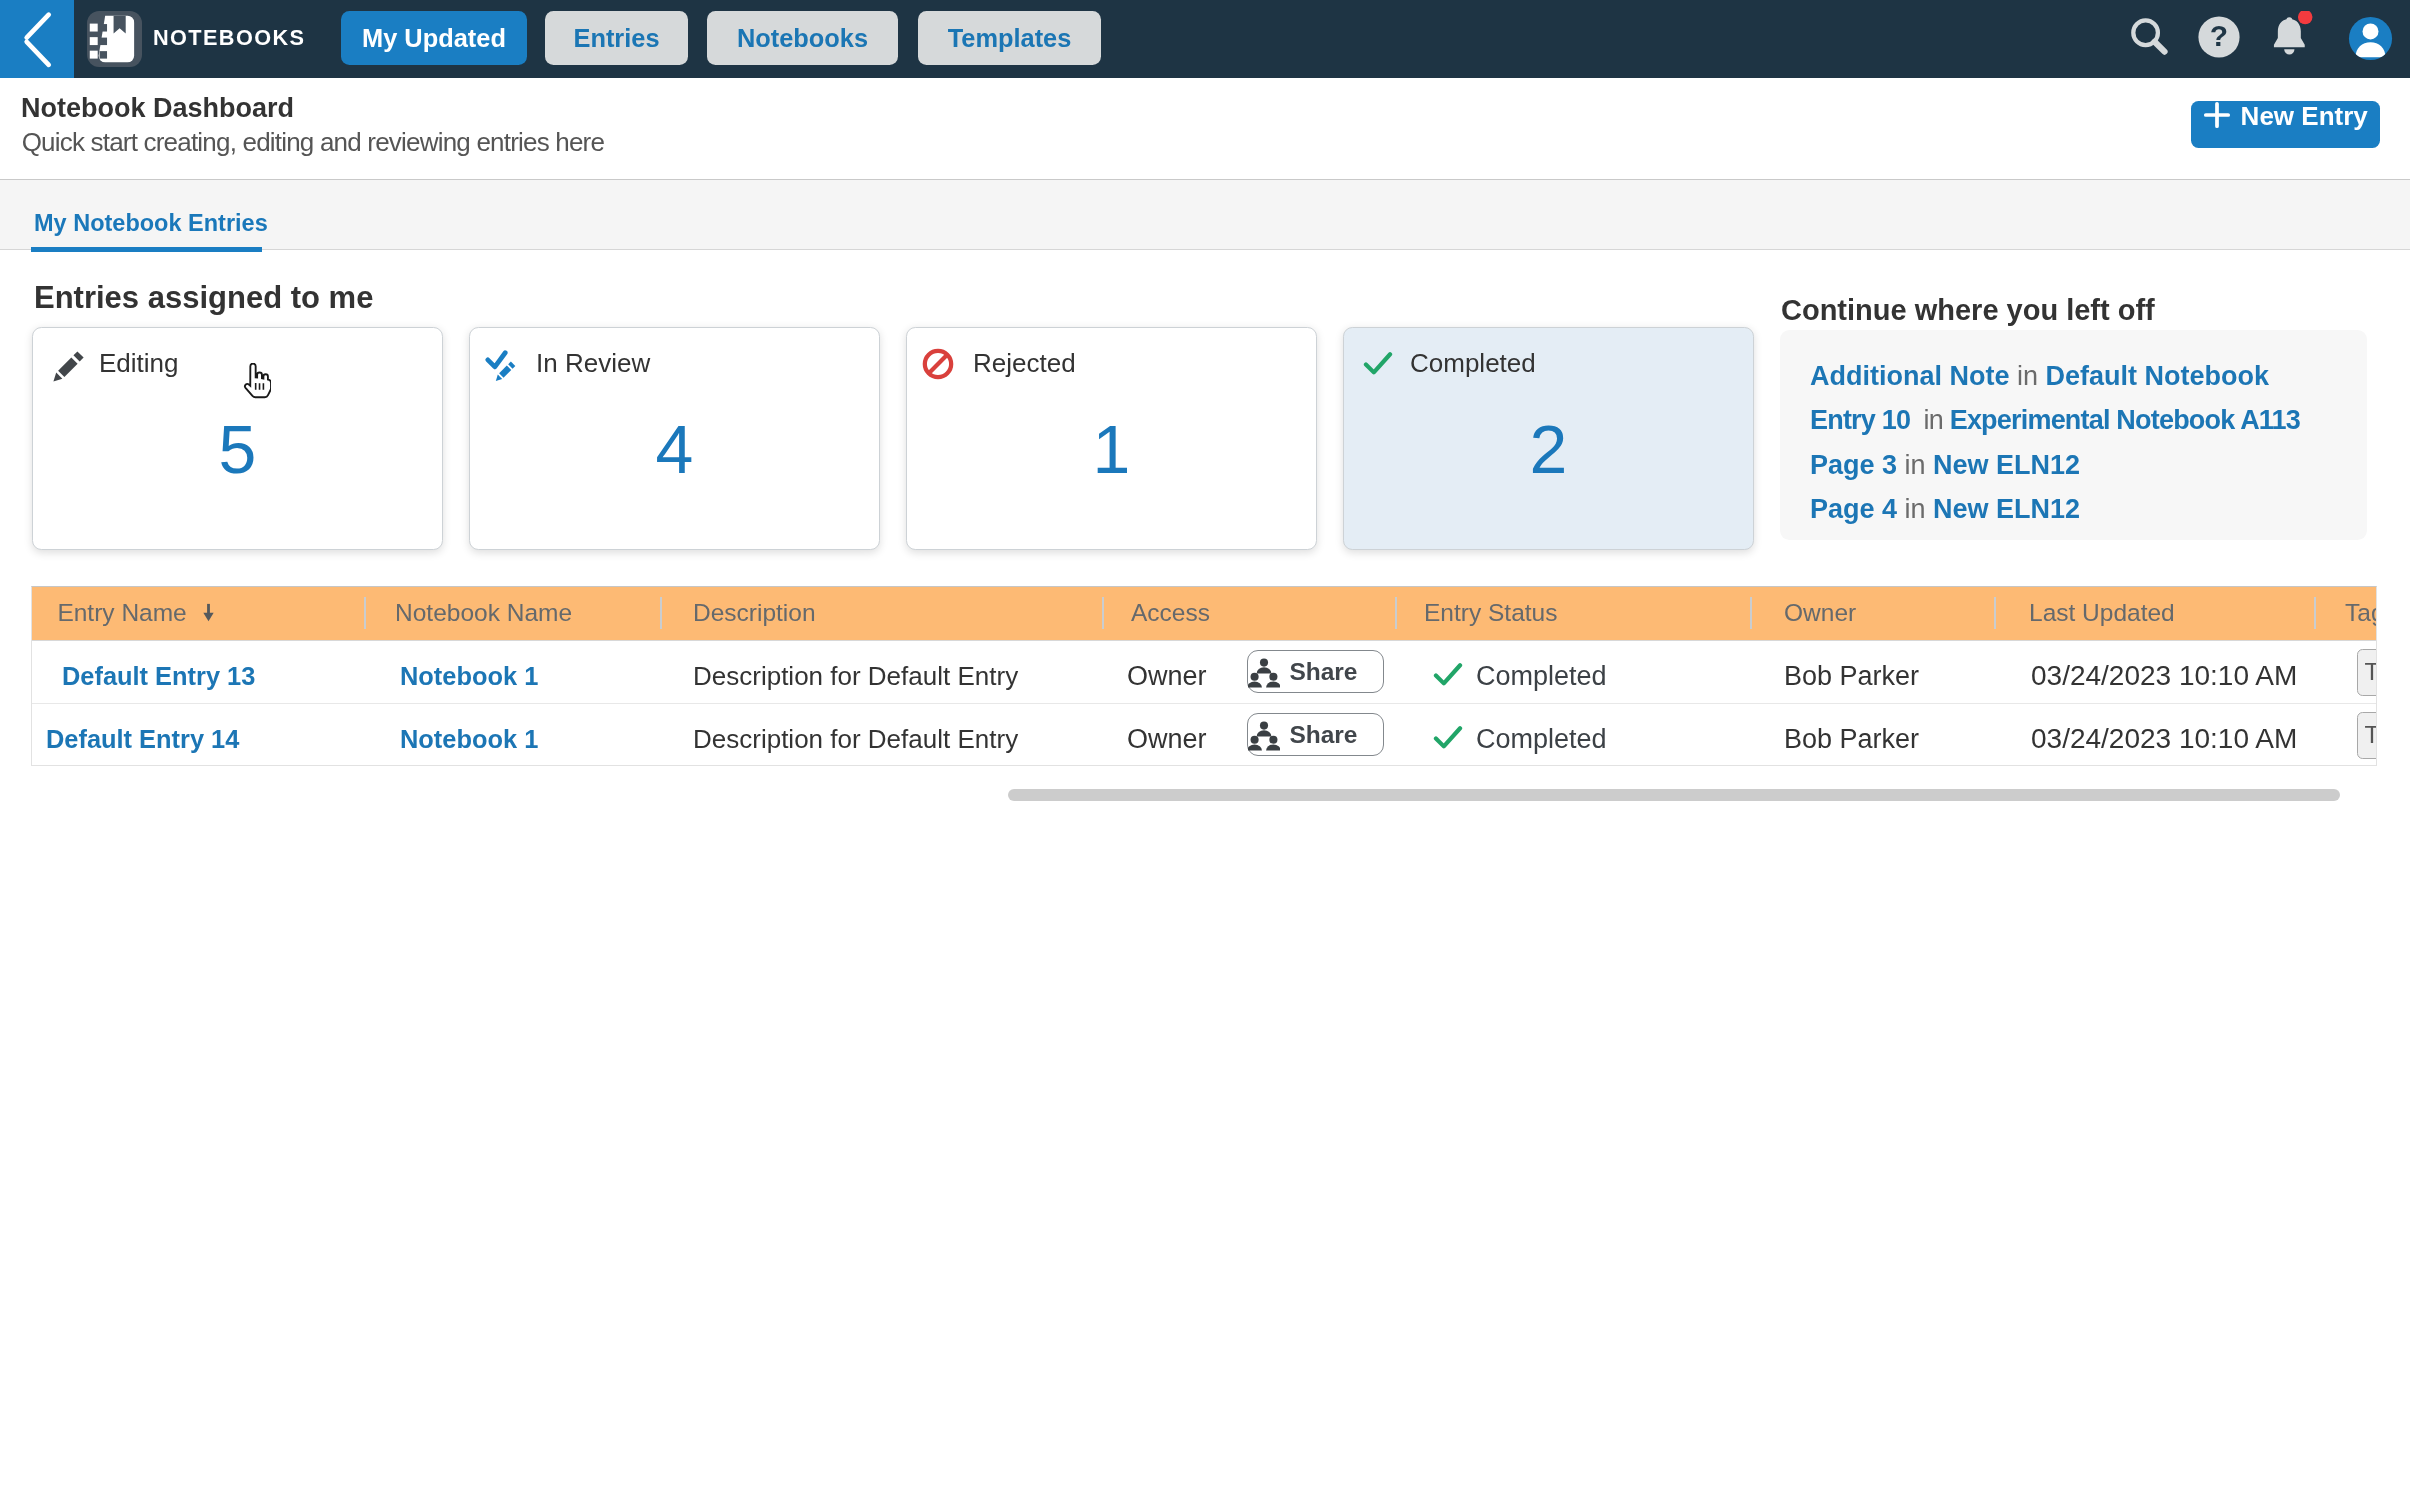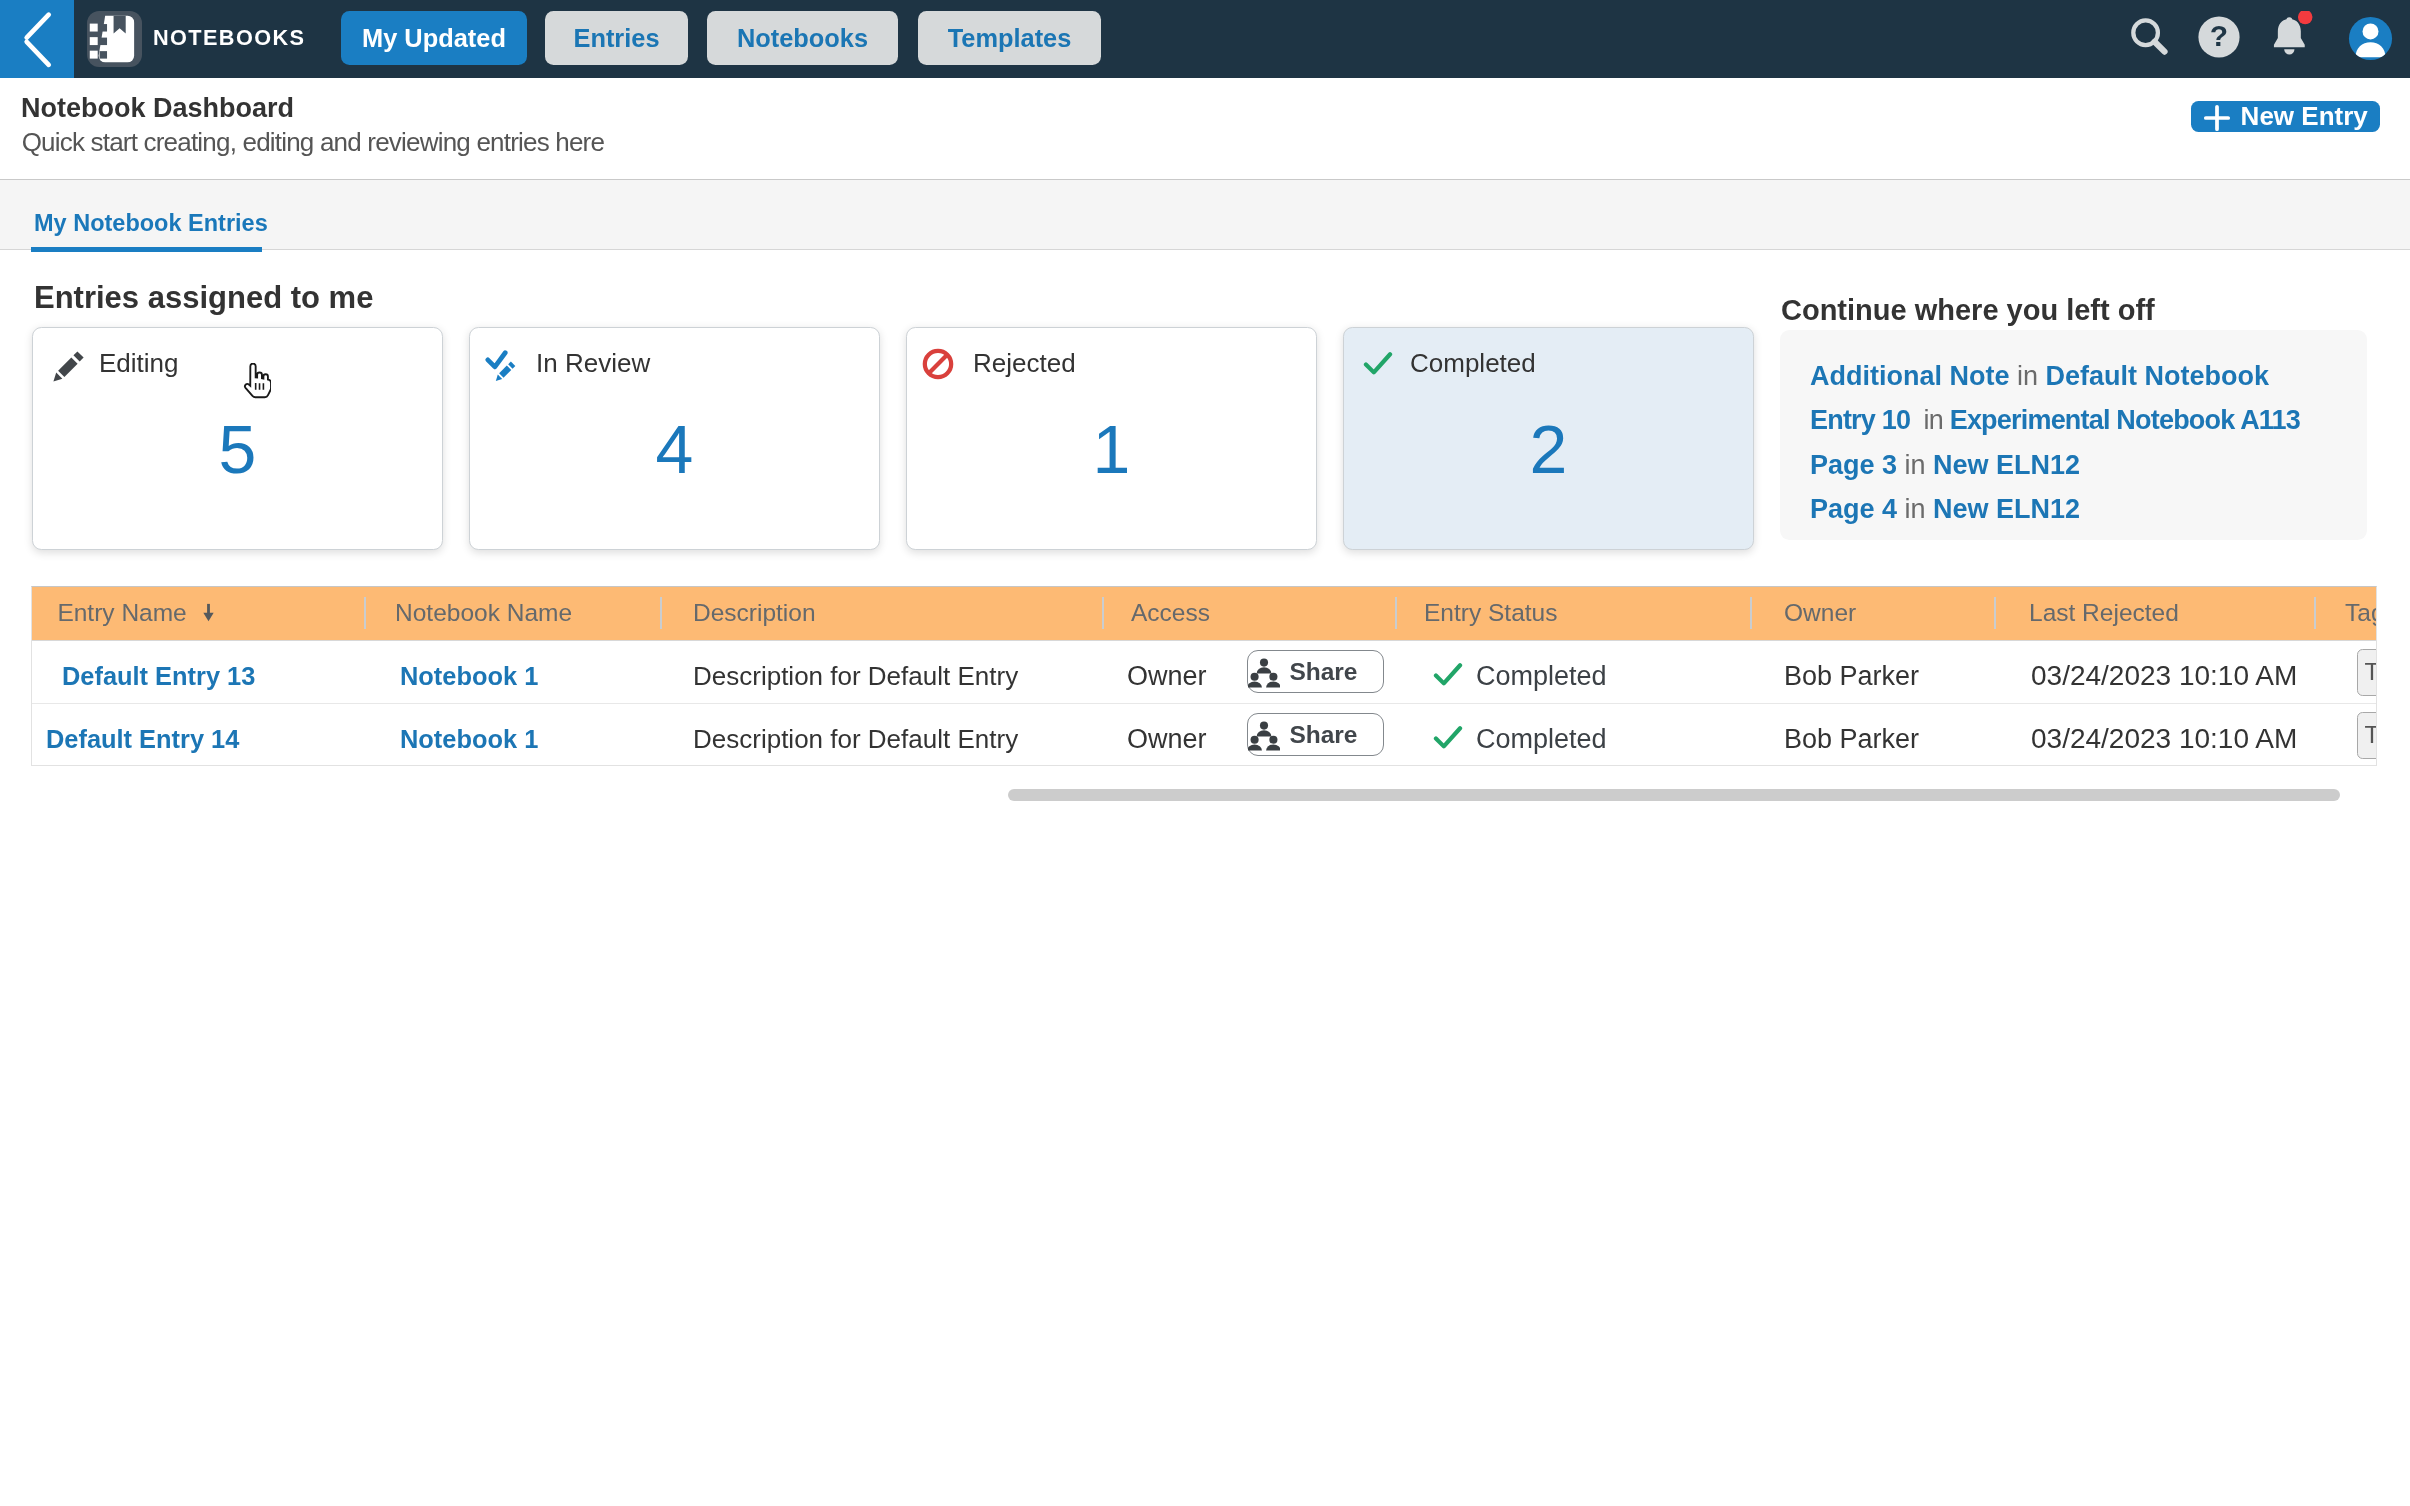--- a/index.html
+++ b/index.html
@@ -11,22 +11,22 @@
   .backbtn{position:absolute;left:0;top:0;width:74px;height:78px;background:#1a7ec3}
   .nbicon{position:absolute;left:87px;top:11.3px;width:55px;height:56px;background:#47535f;border-radius:12.2px}
   .brand{left:153px;top:38px;font-size:21.7px;font-weight:bold;color:#fff;letter-spacing:1.4px;white-space:nowrap}
   .navbtn{position:absolute;top:11.3px;height:54px;border-radius:8.5px;font-size:25.4px;font-weight:bold;
     display:flex;align-items:center;justify-content:center;white-space:nowrap}
   .navbtn.active{background:#1a7ec3;color:#fff}
   .navbtn.idle{background:#d6d9da;color:#1b76b4}
   
   .h1{left:21px;top:108px;font-size:27px;font-weight:bold;color:#333;white-space:nowrap}
   .sub{left:21.7px;top:142px;font-size:26px;letter-spacing:-0.8px;color:#555;white-space:nowrap}
-  .newentry{position:absolute;left:2191px;top:101px;width:189px;height:31px;border-radius:7.5px;background:#1a7ec3;
-    display:flex;align-items:flex-end;justify-content:center;color:#fff;font-size:26px;font-weight:600;gap:9.4px}
+  .newentry{position:absolute;left:2191px;top:101px;width:189px;height:47px;border-radius:7.5px;background:#1a7ec3;
+    display:flex;align-items:flex-start;justify-content:center;color:#fff;font-size:26px;font-weight:600;gap:9.4px}
   
   .tabbar{position:absolute;left:0;top:179px;width:2411px;height:69px;background:#f5f5f5;
     border-top:1.9px solid #c9c9c9;border-bottom:0.9px solid #d6d6d6}
   .tabtext{left:34px;top:223px;font-size:23.5px;font-weight:600;color:#1a78ba;white-space:nowrap}
   .tabline{position:absolute;left:31px;top:247px;width:231px;height:4.7px;background:#1a7ec3}
   
   .sechead{font-size:31px;font-weight:bold;color:#333;white-space:nowrap}
   
   .card{position:absolute;top:327px;width:411px;height:223px;background:#fff;border:1.9px solid #cdd2d6;
     border-radius:9.4px;box-sizing:border-box;box-shadow:0 2.8px 8.5px rgba(0,0,0,0.13)}
@@ -179,21 +179,21 @@
     <div class="th" style="left:25.4px">Entry Name</div>
     <svg class="abs" style="left:167px;top:15px" width="19" height="22.6" viewBox="0 0 20 24">
       <path d="M10 2 V14" stroke="#55595c" stroke-width="3"></path>
       <path d="M4.5 11.5 L10 20.5 L15.5 11.5 Z" stroke="none" fill="#55595c"></path>
     </svg>
     <div class="th" style="left:363px">Notebook Name</div>
     <div class="th" style="left:661px">Description</div>
     <div class="th" style="left:1099px">Access</div>
     <div class="th" style="left:1392px">Entry Status</div>
     <div class="th" style="left:1752px">Owner</div>
-    <div class="th" style="left:1997px">Last Rejected</div>
+    <div class="th" style="left:1997px">Last Updated</div>
     <div class="th" style="left:2313px">Tag(s)</div>
     <div class="sep" style="left:332px"></div>
     <div class="sep" style="left:628px"></div>
     <div class="sep" style="left:1070px"></div>
     <div class="sep" style="left:1363px"></div>
     <div class="sep" style="left:1718px"></div>
     <div class="sep" style="left:1962px"></div>
     <div class="sep" style="left:2282px"></div>
   </div>
   <div class="row1">

